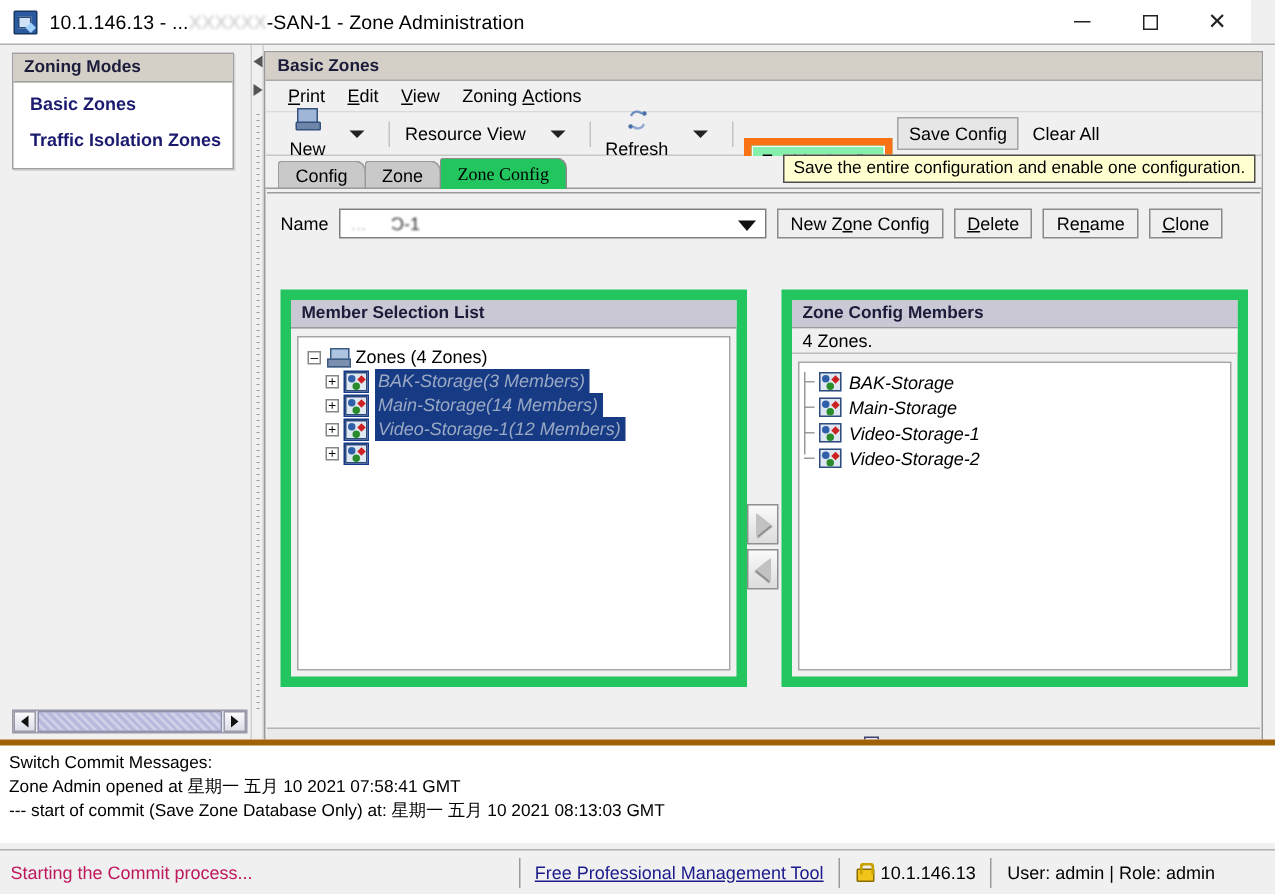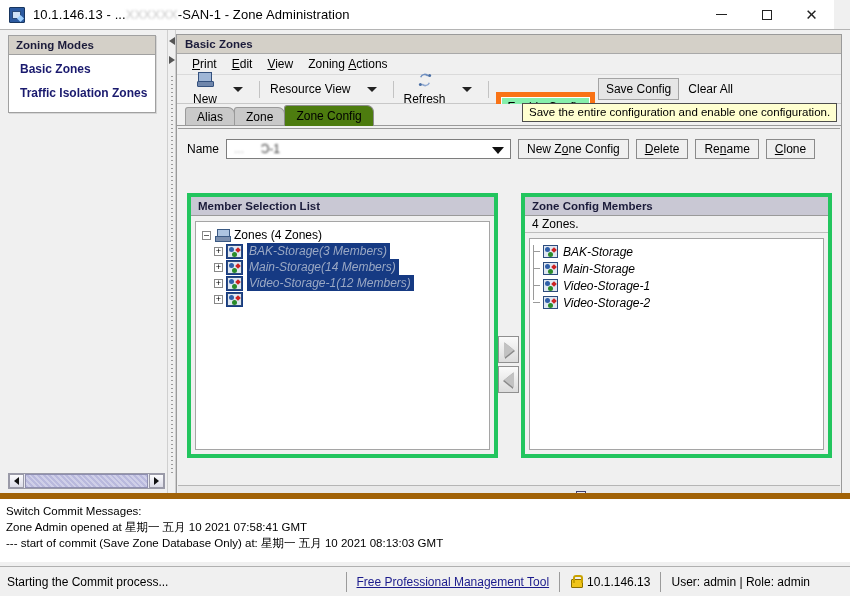--- a/index.html
+++ b/index.html
@@ -209,22 +209,23 @@
     height:19px; padding:0 11px;
     display:flex; align-items:center;
     font-size:12px; color:#000;
     background:#c9c9c9;
     border:1px solid #9a9a9a; border-bottom:none;
     border-radius:3px 7px 0 0;
     margin-right:-1px;
     position:relative;
   }
   .tab.active{
-    background:#4d7c0f; height:21px; z-index:4;
+    background:#22c55e; height:21px; z-index:4;
     border-color:#8d8d8d;
+    font-family:Liberation Serif, serif;
   }
   .tabstrip:after{
     content:""; position:absolute; left:0; right:0; bottom:0; height:1px;
     background:#9a9a9a;
   }
 
   
   .tabbody{
     position:absolute; left:1px; top:93px; width:662px; height:382px;
     background:#f0f0f0;
@@ -256,21 +257,21 @@
     font-size:12px; color:#000; height:20px;
     padding:0 8px; display:flex; align-items:center;
     background:#efefef; border:1px solid #8a8a8a;
     margin-left:7px; white-space:nowrap;
   }
   .btn u{ text-decoration:underline; }
 
   
   .listpanel{
     position:absolute; background:#f0f0f0;
-    border:4px solid #22c55e;
+    border:7px solid #22c55e;
   }
   .lp-left{ left:9px; top:64px; width:311px; height:265px; }
   .lp-right{ left:343px; top:64px; width:311px; height:265px; }
   .lp-header{
     height:19px; background:#c9c8d4; border-bottom:1px solid #9a9a9a;
     display:flex; align-items:center; padding-left:7px;
     font-size:11.5px; color:#1b1b3a; font-weight:bold;
   }
   .lp-sub{
     height:17px; background:#f0f0f0; display:flex; align-items:center;
@@ -358,34 +359,34 @@
   }
   .printer:after{
     content:"";position:absolute;left:4px;top:0px;width:8px;height:5px;
     background:#e8e8f5;border:1px solid #40406e;
   }
 
   
   .commitbox{
     position:absolute; left:0; top:463px; width:850px; height:69px;
     background:#ffffff;
-    border-top:6px solid #a16207;
+    border-top:4px solid #a16207;
     padding:4px 16px 0 6px;
     overflow:hidden;
   }
   .cm-line{ font-size:11.5px; color:#000; line-height:16px; white-space:nowrap; }
 
   
   .statusbar{
     position:absolute; left:0; bottom:0; width:850px; height:30px;
     background:#f0f0f0; border-top:1px solid #b0b0b0;
     display:flex; align-items:center;
   }
   .sb-msg{
-    font-size:12px; color:#000000; margin-left:7px;text-align:right;
+    font-size:12px; color:#be185d; margin-left:7px;text-align:right;
   }
   .sb-sep{ width:1px; height:20px; background:#9b9b9b; margin:0 10px; }
   .sb-link{
     font-size:12px; color:#1a1a8c; text-decoration:underline; white-space:nowrap;
   }
   .lock{
     width:12px;height:13px;position:relative;flex:none;margin-right:5px;
   }
   .lock:before{
     content:"";position:absolute;left:1px;bottom:0;width:10px;height:7px;
@@ -494,21 +495,21 @@
         <span class="tb-arrow"></span>
         <div class="tb-sep"></div>
         <div class="tb-pushbtn raised">Enable Config</div>
         <div class="tb-pushbtn flat">Save Config</div>
         <div class="tb-plain">Clear All</div>
 
         <div class="tooltip">Save the entire configuration and enable one configuration.</div>
       </div>
 
       <div class="tabstrip">
-        <div class="tab">Alias</div>
+        <div class="tab">Config</div>
         <div class="tab">Zone</div>
         <div class="tab active">Zone Config</div>
       </div>
 
       <div class="tabbody">
 
         <div class="namerow">
           <span class="namelbl">Name</span>
           <div class="combo">
             <span class="combo-val"><span>...</span>&nbsp;&nbsp;&nbsp;&nbsp;&nbsp;<span class="vis">Ɔ-1</span></span>

